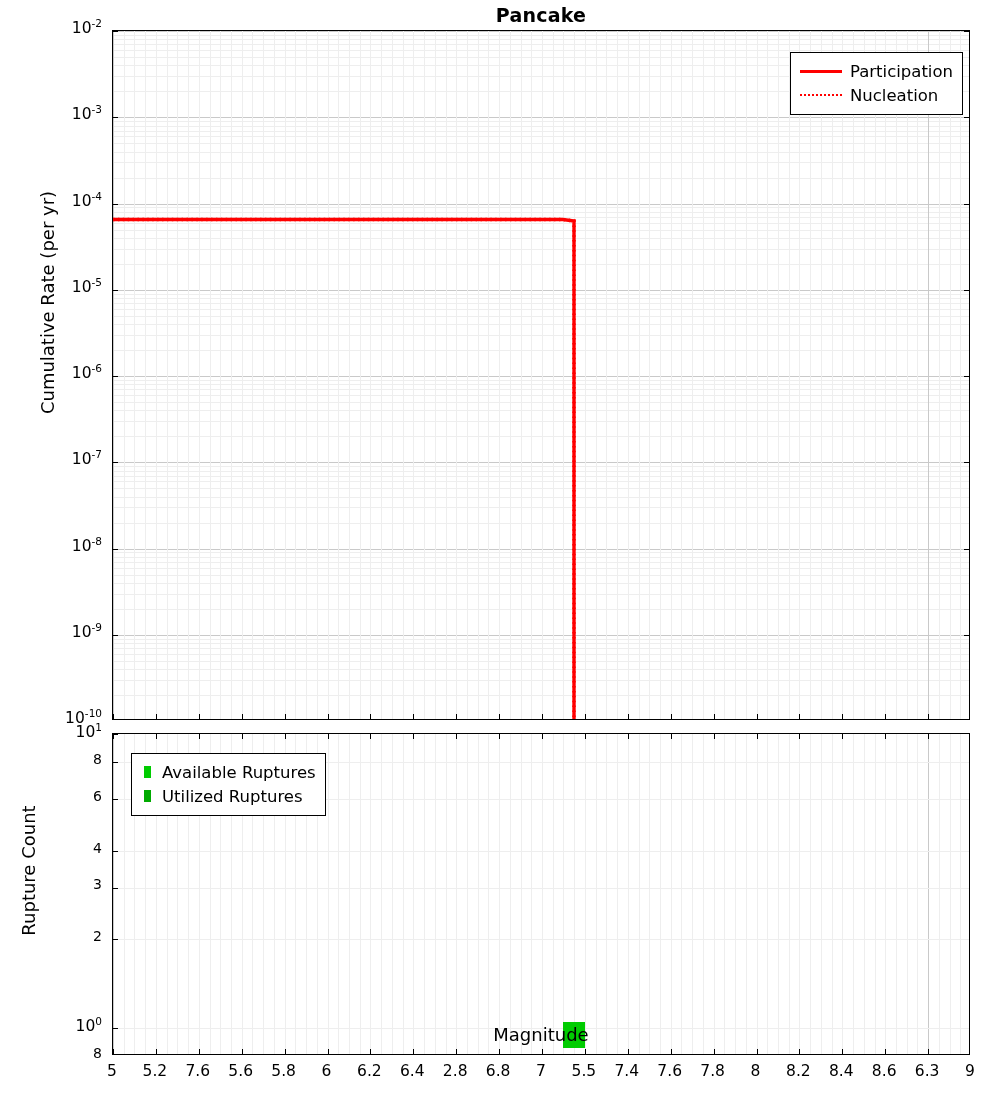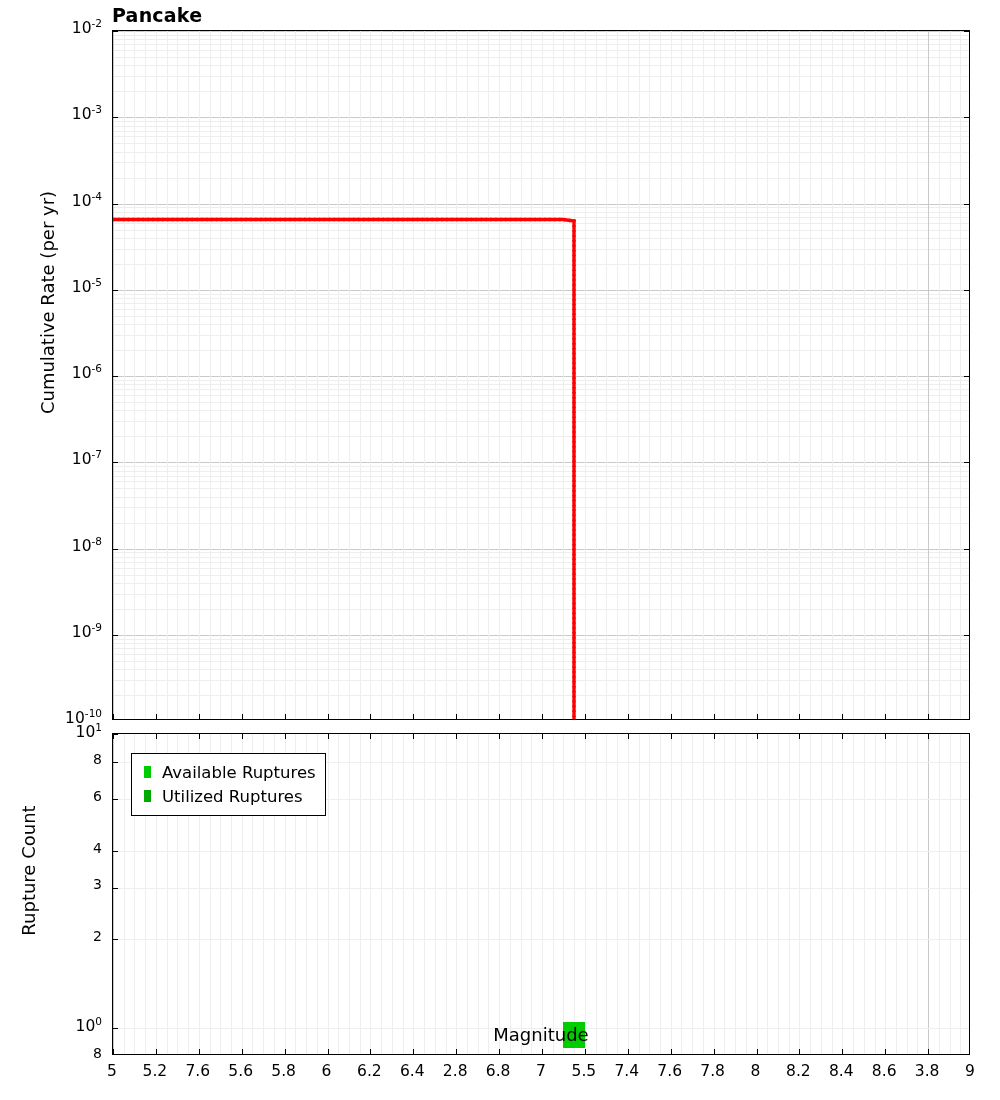--- a/index.html
+++ b/index.html
@@ -19,21 +19,21 @@
     width: 1000px;
     height: 1100px;
   }
 
   
   #chart-title {
     position: absolute;
     left: 112px;
     top: 4px;
     width: 858px;
-    text-align: left;
+    text-align: center;
     font-size: 19px;
     font-weight: bold;
     letter-spacing: 0.2px;
   }
 
   
   .panel {
     position: absolute;
     box-sizing: border-box;
     border: 1.2px solid #000000;
@@ -433,20 +433,34 @@
         <div class="tick-x" style="left: 815.1px;"></div>
       </div>
 
     <svg id="series-svg" viewBox="0 0 858 690" preserveAspectRatio="none">
 
       <polyline points="0,188.5 450,188.5 461,190 461,690" fill="none" stroke="#ff0000" stroke-width="3.4" stroke-linejoin="miter"></polyline>
 
       <polyline points="0,188.5 450,188.5 461,190 461,690" fill="none" stroke="#ff0000" stroke-width="3.4" stroke-dasharray="1.5 3.4" stroke-linecap="butt"></polyline>
     </svg>
 
+    <div class="legend" id="legend-top">
+      <div class="legend-row">
+        <span class="legend-sample">
+            <span class="legend-line"></span>
+          </span>
+        <span class="legend-text">Participation</span>
+      </div>
+      <div class="legend-row">
+        <span class="legend-sample">
+            <span class="legend-line dotted"></span>
+          </span>
+        <span class="legend-text">Nucleation</span>
+      </div>
+    </div>
   </div>
 
   <div id="ylabels-top">
       <div class="ytick-label" style="top: 19px;">10<sup>-2</sup></div>
       <div class="ytick-label" style="top: 105.25px;">10<sup>-3</sup></div>
       <div class="ytick-label" style="top: 191.5px;">10<sup>-4</sup></div>
       <div class="ytick-label" style="top: 277.75px;">10<sup>-5</sup></div>
       <div class="ytick-label" style="top: 364px;">10<sup>-6</sup></div>
       <div class="ytick-label" style="top: 450.25px;">10<sup>-7</sup></div>
       <div class="ytick-label" style="top: 536.5px;">10<sup>-8</sup></div>
@@ -659,18 +673,18 @@
       <div class="xtick-label" style="left: 476.1px; top: 1062px;">6.8</div>
       <div class="xtick-label" style="left: 519px; top: 1062px;">7</div>
       <div class="xtick-label" style="left: 561.9px; top: 1062px;">5.5</div>
       <div class="xtick-label" style="left: 604.8px; top: 1062px;">7.4</div>
       <div class="xtick-label" style="left: 647.7px; top: 1062px;">7.6</div>
       <div class="xtick-label" style="left: 690.6px; top: 1062px;">7.8</div>
       <div class="xtick-label" style="left: 733.5px; top: 1062px;">8</div>
       <div class="xtick-label" style="left: 776.4px; top: 1062px;">8.2</div>
       <div class="xtick-label" style="left: 819.3px; top: 1062px;">8.4</div>
       <div class="xtick-label" style="left: 862.2px; top: 1062px;">8.6</div>
-      <div class="xtick-label" style="left: 905.1px; top: 1062px;">3.8</div>
+      <div class="xtick-label" style="left: 905.1px; top: 1062px;">6.3</div>
       <div class="xtick-label" style="left: 948px; top: 1062px;">9</div>
     </div>
   <div id="xlabel-mag">Magnitude</div>
 
 </div>
 
 </body></html>

